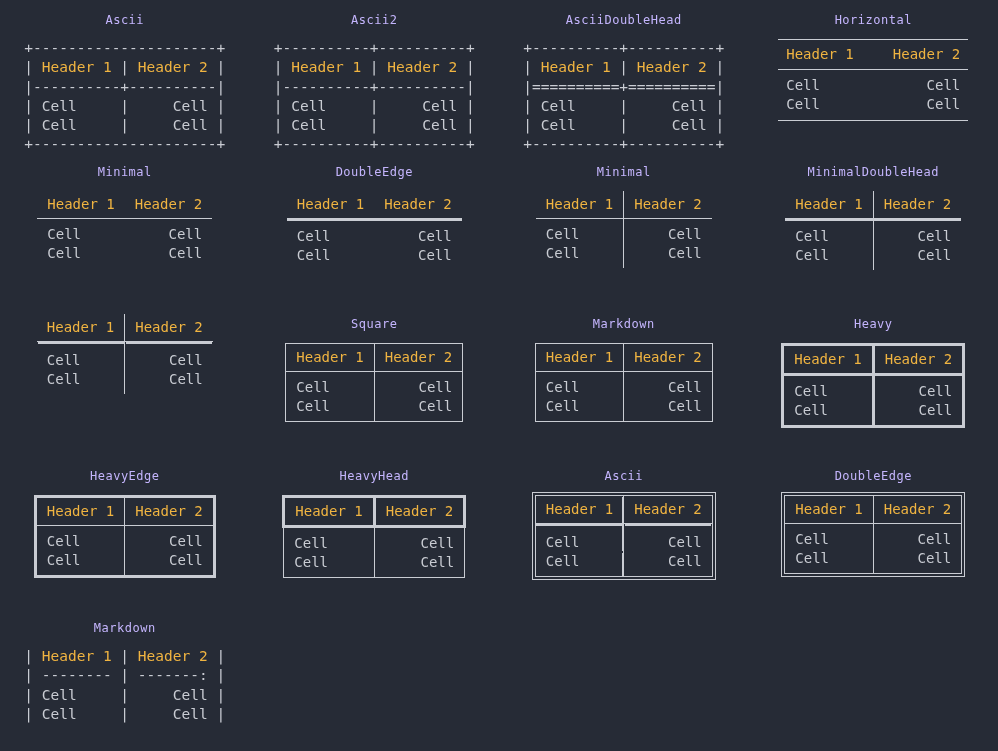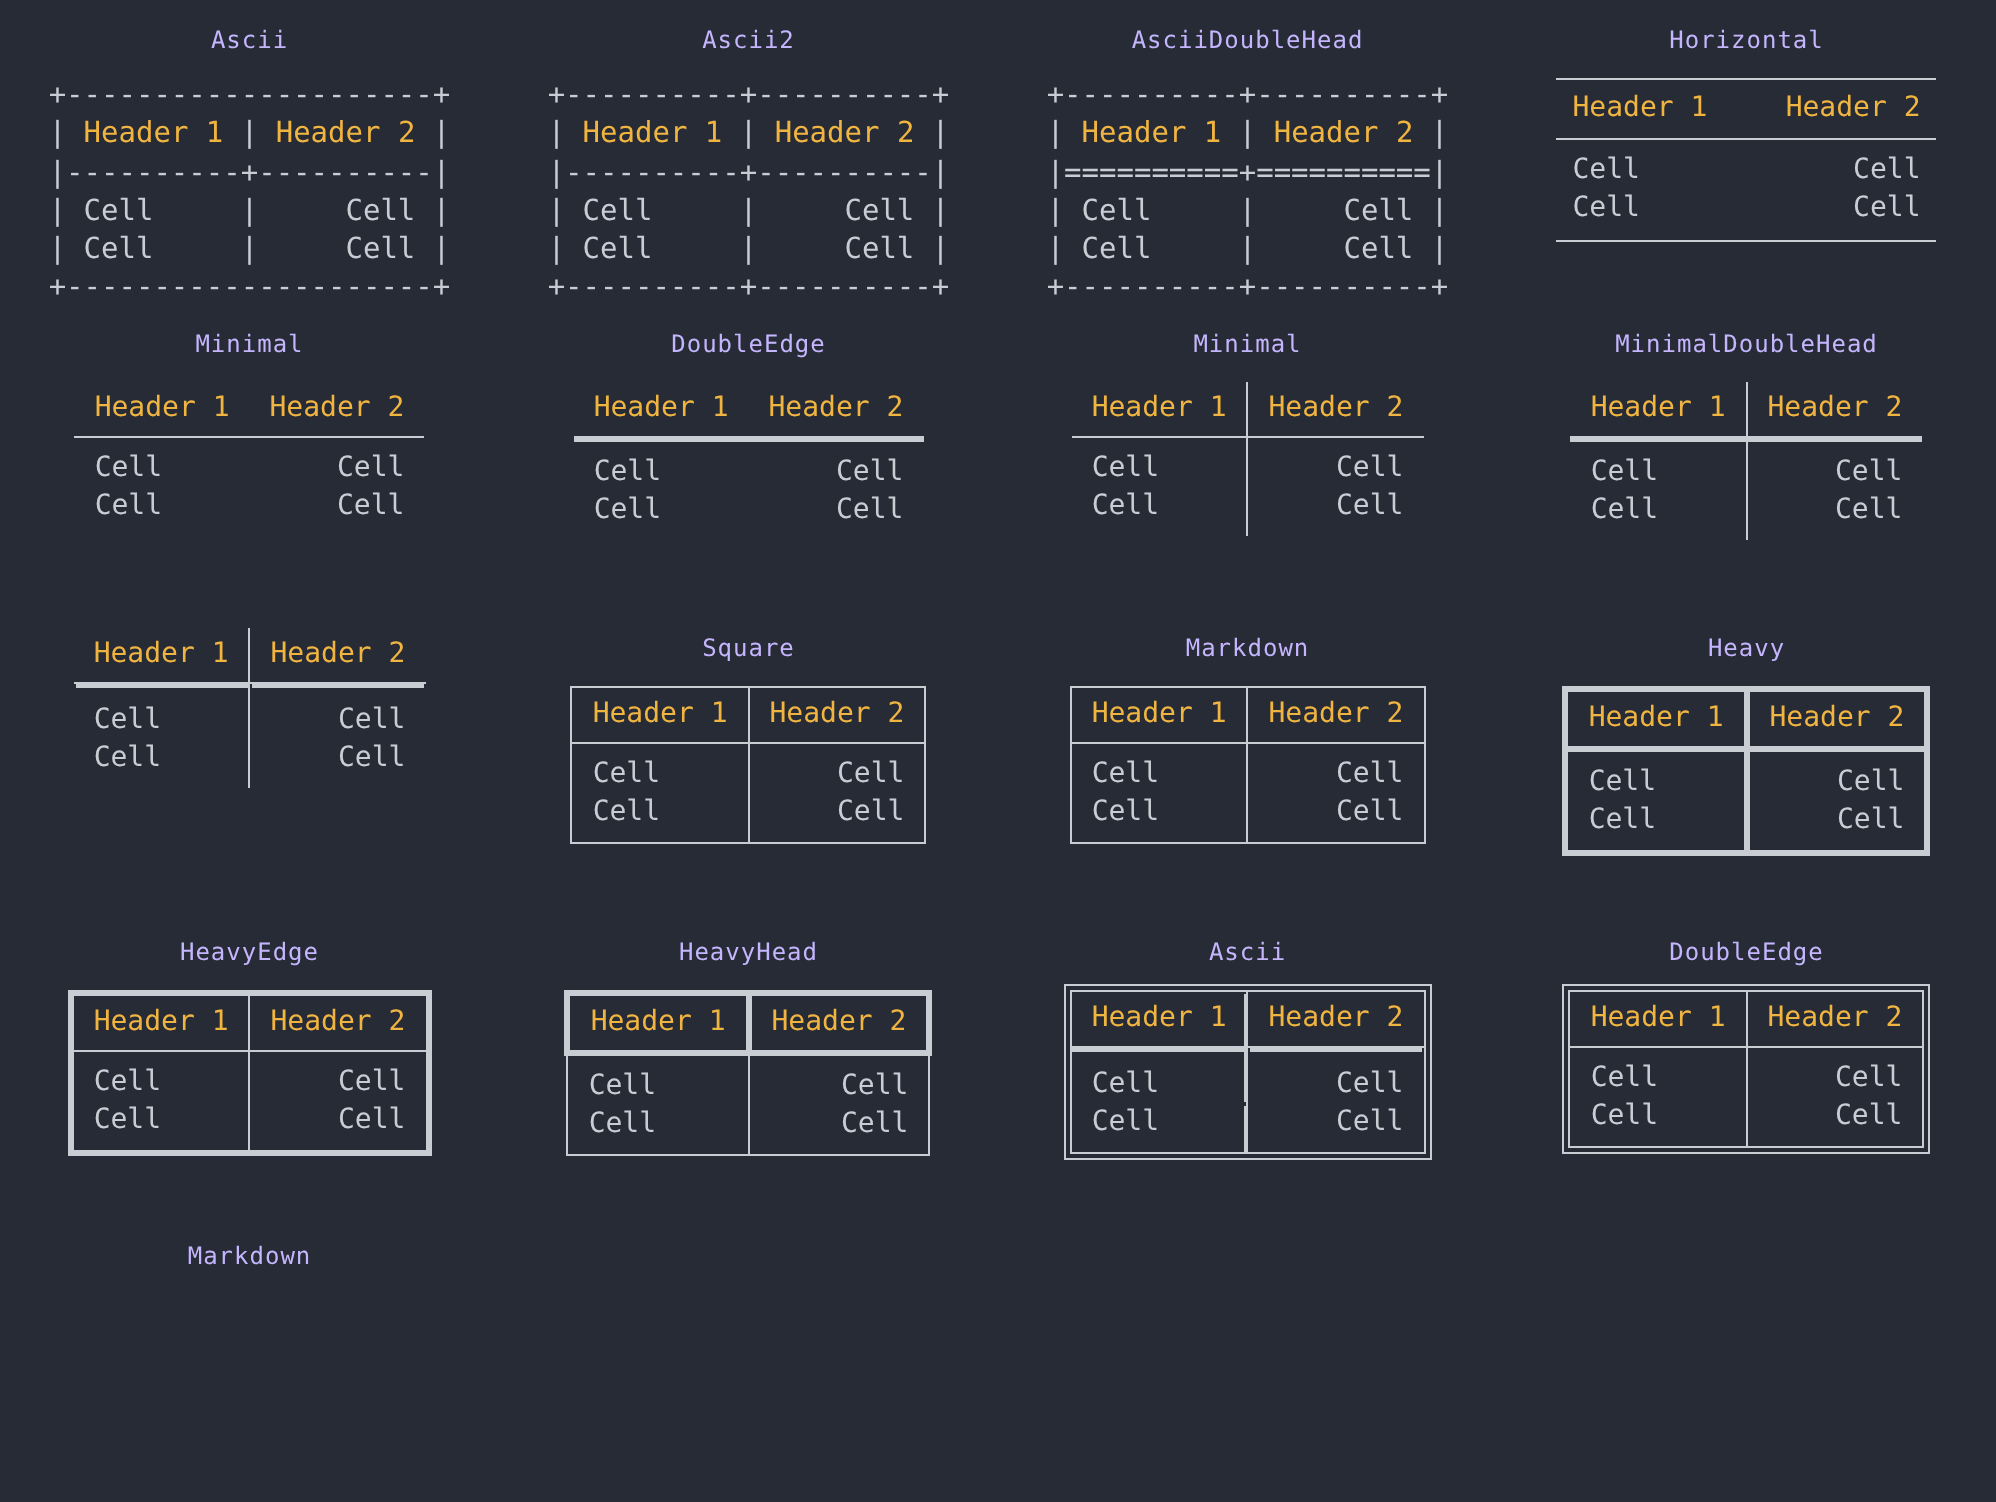--- a/index.html
+++ b/index.html
@@ -448,14 +448,18 @@
           </tr>
           <tr>
             <td>Cell</td>
             <td class="r">Cell</td>
           </tr>
         </tbody>
       </table>
     </div>
     <div class="cellbox">
       <div class="tbl-title">Markdown</div>
+      <pre class="ascii"><span><span class="rule">| </span><span class="hd">Header 1</span><span class="rule"> | </span><span class="hd">Header 2</span><span class="rule"> |</span></span>
+<span class="bd">| -------- | -------: |</span>
+<span class="bd">| Cell     |     Cell |</span>
+<span class="bd">| Cell     |     Cell |</span></pre>
     </div>
   </div>
 
 </body></html>

